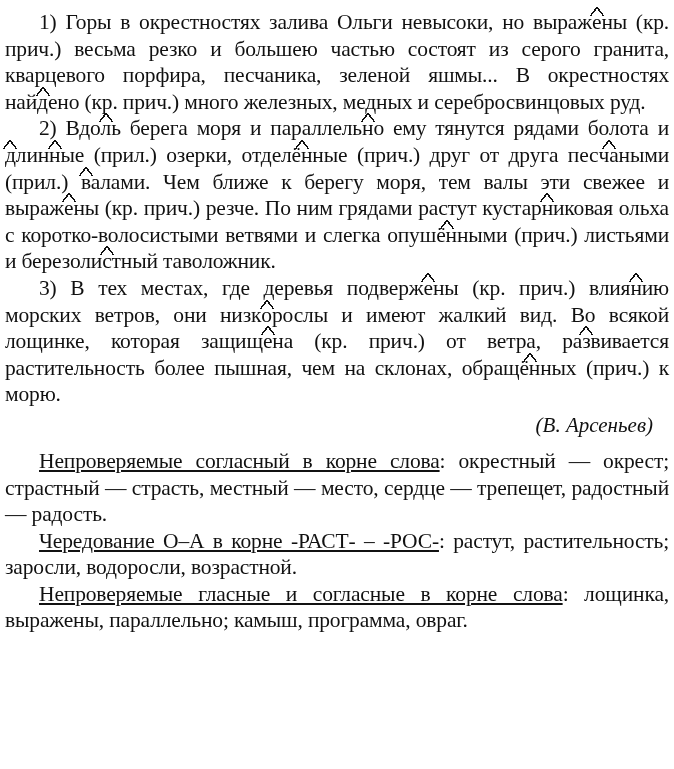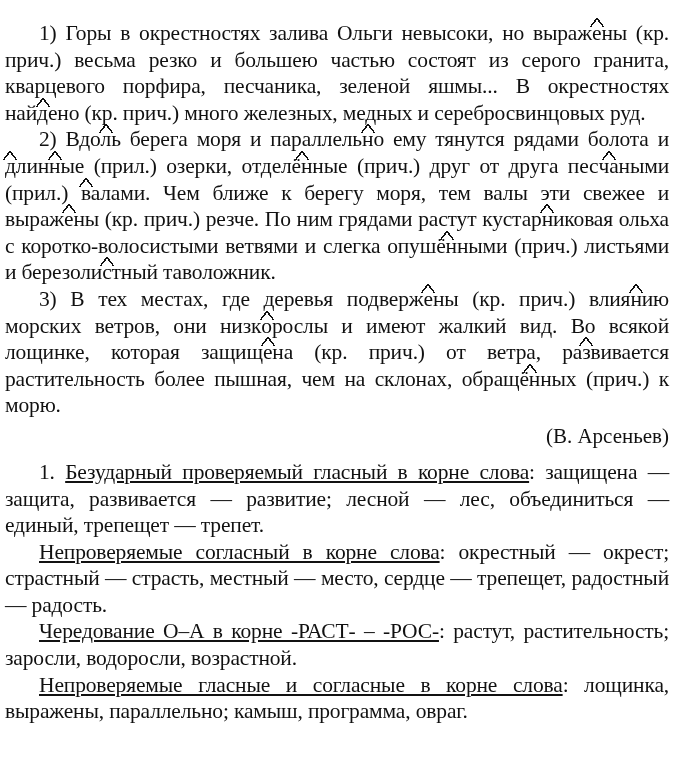--- a/index.html
+++ b/index.html
@@ -1,57 +1,56 @@
 <!DOCTYPE html>
 <html><head>
 <meta charset="utf-8">
 <style>
   html, body { margin: 0; padding: 0; background: #ffffff; }
   body {
     width: 674px; height: 769px; overflow: hidden;
     font-family: "Liberation Serif", "DejaVu Serif", serif;
     color: #111111;
   }
-  .page { position: relative; padding: 20px 5px 0 5px; }
+  .page { position: relative; padding: 9px 5px 0 5px; }
   .para {
     font-size: 21.5px;
     line-height: 26.6px;
     text-align: justify;
     text-indent: 34px;
     margin: 0;
     letter-spacing: -0.15px;
   }
   .mk { position: relative; display: inline; }
   .mk::before {
     content: ""; position: absolute; left: 50%; top: -3px;
     width: 14px; height: 9px; transform: translateX(-50%);
     background:
       linear-gradient(to top left, transparent calc(50% - 1px), #111 calc(50% - 1px), #111 calc(50% + 0.5px), transparent calc(50% + 0.5px)) left / 50% 100% no-repeat,
       linear-gradient(to top right, transparent calc(50% - 1px), #111 calc(50% - 1px), #111 calc(50% + 0.5px), transparent calc(50% + 0.5px)) right / 50% 100% no-repeat;
   }
   .author {
-    font-size: 21px; text-align: right;
-    margin: 4px 0 10px 0; line-height: 26px;
+    font-size: 21px; font-style: italic; text-align: right;
+    margin: 4px 16px 10px 0; line-height: 26px;
   }
   .u { text-decoration: underline; text-underline-offset: 2px; }
 </style>
 </head>
 <body>
 
 <div class="page">
 
   <p class="para"><span>1) Горы в окрестностях залива Ольги невысоки, но выраж</span><span class="mk">е</span><span>ны (кр. прич.) весьма резко и большею частью состоят из серого гранита, кварцевого порфира, песчаника, зеленой яшмы... В окрестностях най</span><span class="mk">д</span><span>ено (кр. прич.) много железных, медных и серебросвинцовых руд.</span></p>
 
   <p class="para"><span>2) Вдо</span><span class="mk">л</span><span>ь берега моря и параллель</span><span class="mk">н</span><span>о ему тянутся рядами болота и </span><span class="mk">д</span><span>лин</span><span class="mk">н</span><span>ые (прил.) озерки, отдел</span><span class="mk">ён</span><span>ные (прич.) друг от друга пес</span><span class="mk">ча</span><span>ными (прил.) </span><span class="mk">в</span><span>алами. Чем ближе к берегу моря, тем валы эти свежее и выраж</span><span class="mk">е</span><span>ны (кр. прич.) резче. По ним грядами растут кустар</span><span class="mk">н</span><span>иковая ольха с коротко-волосистыми ветвями и слегка опуш</span><span class="mk">ён</span><span>ными (прич.) листьями и березоли</span><span class="mk">с</span><span>тный таволожник.</span></p>
 
   <p class="para"><span>3) В тех местах, где деревья подверж</span><span class="mk">е</span><span>ны (кр. прич.) влия</span><span class="mk">н</span><span>ию морских ветров, они низк</span><span class="mk">о</span><span>рослы и имеют жалкий вид. Во всякой лощинке, которая защищ</span><span class="mk">е</span><span>на (кр. прич.) от ветра, ра</span><span class="mk">з</span><span>вивается растительность более пышная, чем на склонах, обращ</span><span class="mk">ён</span><span>ных (прич.) к морю.</span></p>
 
   <div class="author">(В. Арсеньев)</div>
 
-  <p class="para"><span>1. </span><span class="u">Безударный проверяемый гласный в корне слова</span><span>: защищена — защита, развивается — развитие; лесной — лес, объединиться — единый, трепещет — трепет.</span></p>
 
   <p class="para"><span class="u">Непроверяемые согласный в корне слова</span><span>: окрестный — окрест; страстный — страсть, местный — место, сердце — трепещет, радостный — радость.</span></p>
 
   <p class="para"><span class="u">Чередование О–А в корне -РАСТ- – -РОС-</span><span>: растут, растительность; заросли, водоросли, возрастной.</span></p>
 
   <p class="para"><span class="u">Непроверяемые гласные и согласные в корне слова</span><span>: лощинка, выражены, параллельно; камыш, программа, овраг.</span></p>
 
 </div>
 
 </body></html>

